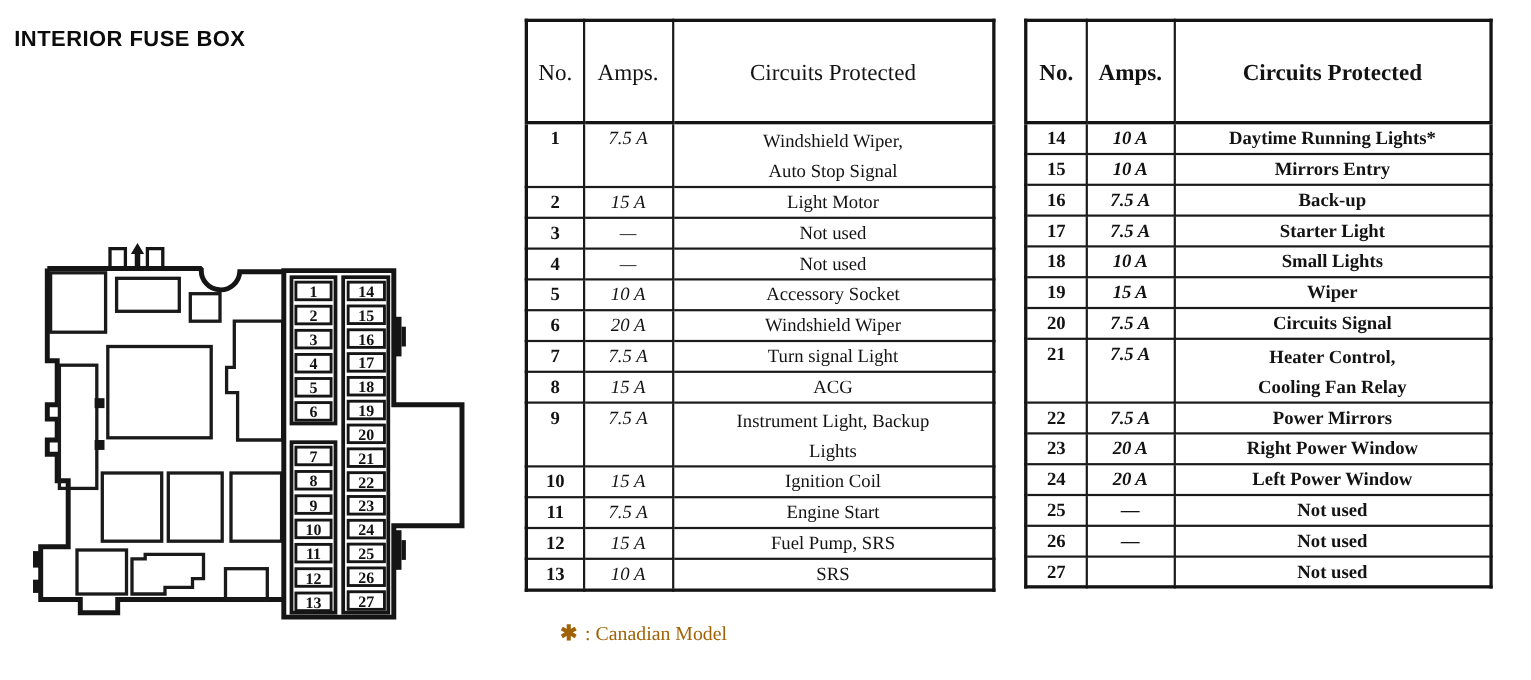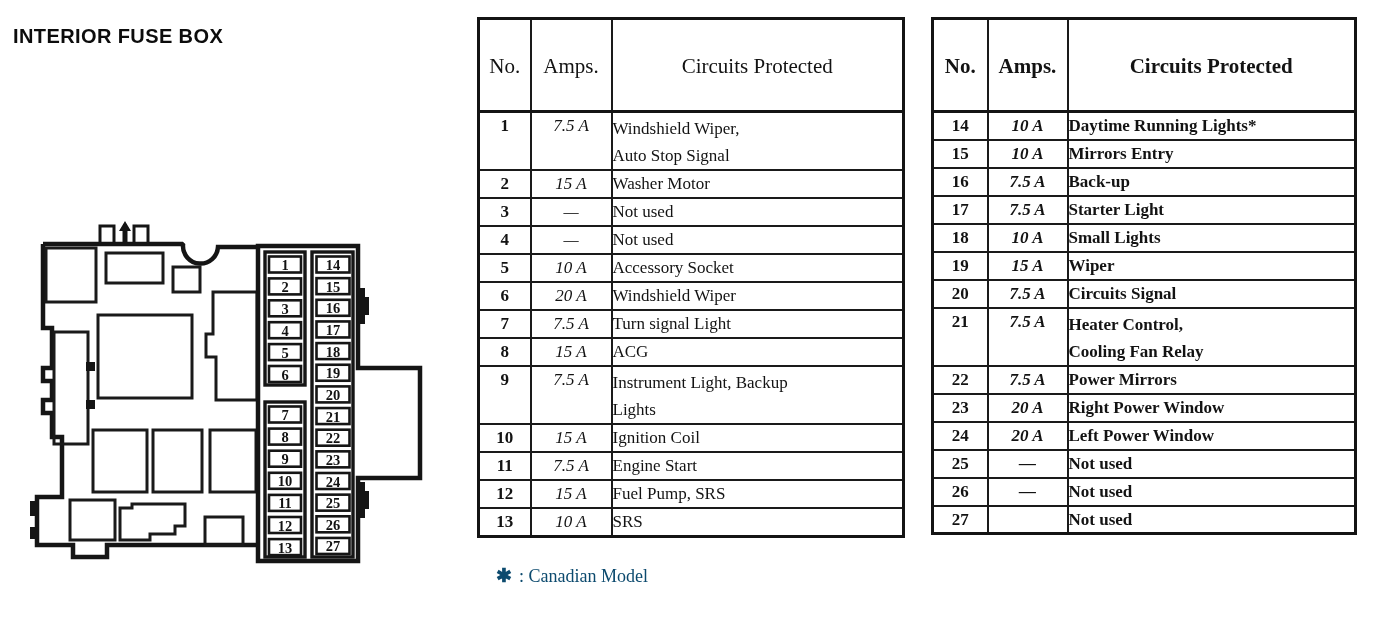--- a/index.html
+++ b/index.html
@@ -43,28 +43,28 @@
   .fuse-table th{
     height:88px;font-size:21px;font-weight:400;text-align:center;vertical-align:middle;
     border-bottom:3.5px solid #141414;
   }
   .t-right th{font-weight:700;}
   .t-right td{font-weight:600;}
   .fuse-table tr.r{height:28px;}
   .fuse-table tr.r.tall{height:57px;}
   .c-no{text-align:center;font-weight:600;}
   .c-amps{text-align:center;font-style:italic;}
-  .c-circ{text-align:left;padding-left:25px;}
+  .c-circ{text-align:center;padding-left:25px;}
   .fuse-table .line{display:block;line-height:22px;white-space:nowrap;}
   .fuse-table tr.tall .line{line-height:27px;}
   .fuse-table td{line-height:22px;}
   
   .footnote{
-    position:absolute;left:496px;top:563px;font-size:18px;line-height:26px;
-    color:#0c4a6e;white-space:nowrap;
+    position:absolute;left:509px;top:563px;font-size:18px;line-height:26px;
+    color:#a16207;white-space:nowrap;
   }
   .footnote .sym{font-size:19px;font-weight:700;margin-right:7px;}
 </style>
 </head>
 <body>
 
 <div class="page">
 
   <div class="doc-title">INTERIOR FUSE BOX</div>
 
@@ -187,21 +187,21 @@
           <td class="c-amps">7.5 A</td>
           <td class="c-circ">
             <div class="line">Windshield Wiper,</div>
             <div class="line">Auto Stop Signal</div>
           </td>
         </tr>
         <tr class="r">
           <td class="c-no">2</td>
           <td class="c-amps">15 A</td>
           <td class="c-circ">
-            <div class="line">Washer Motor</div>
+            <div class="line">Light Motor</div>
           </td>
         </tr>
         <tr class="r">
           <td class="c-no">3</td>
           <td class="c-amps">—</td>
           <td class="c-circ">
             <div class="line">Not used</div>
           </td>
         </tr>
         <tr class="r">

